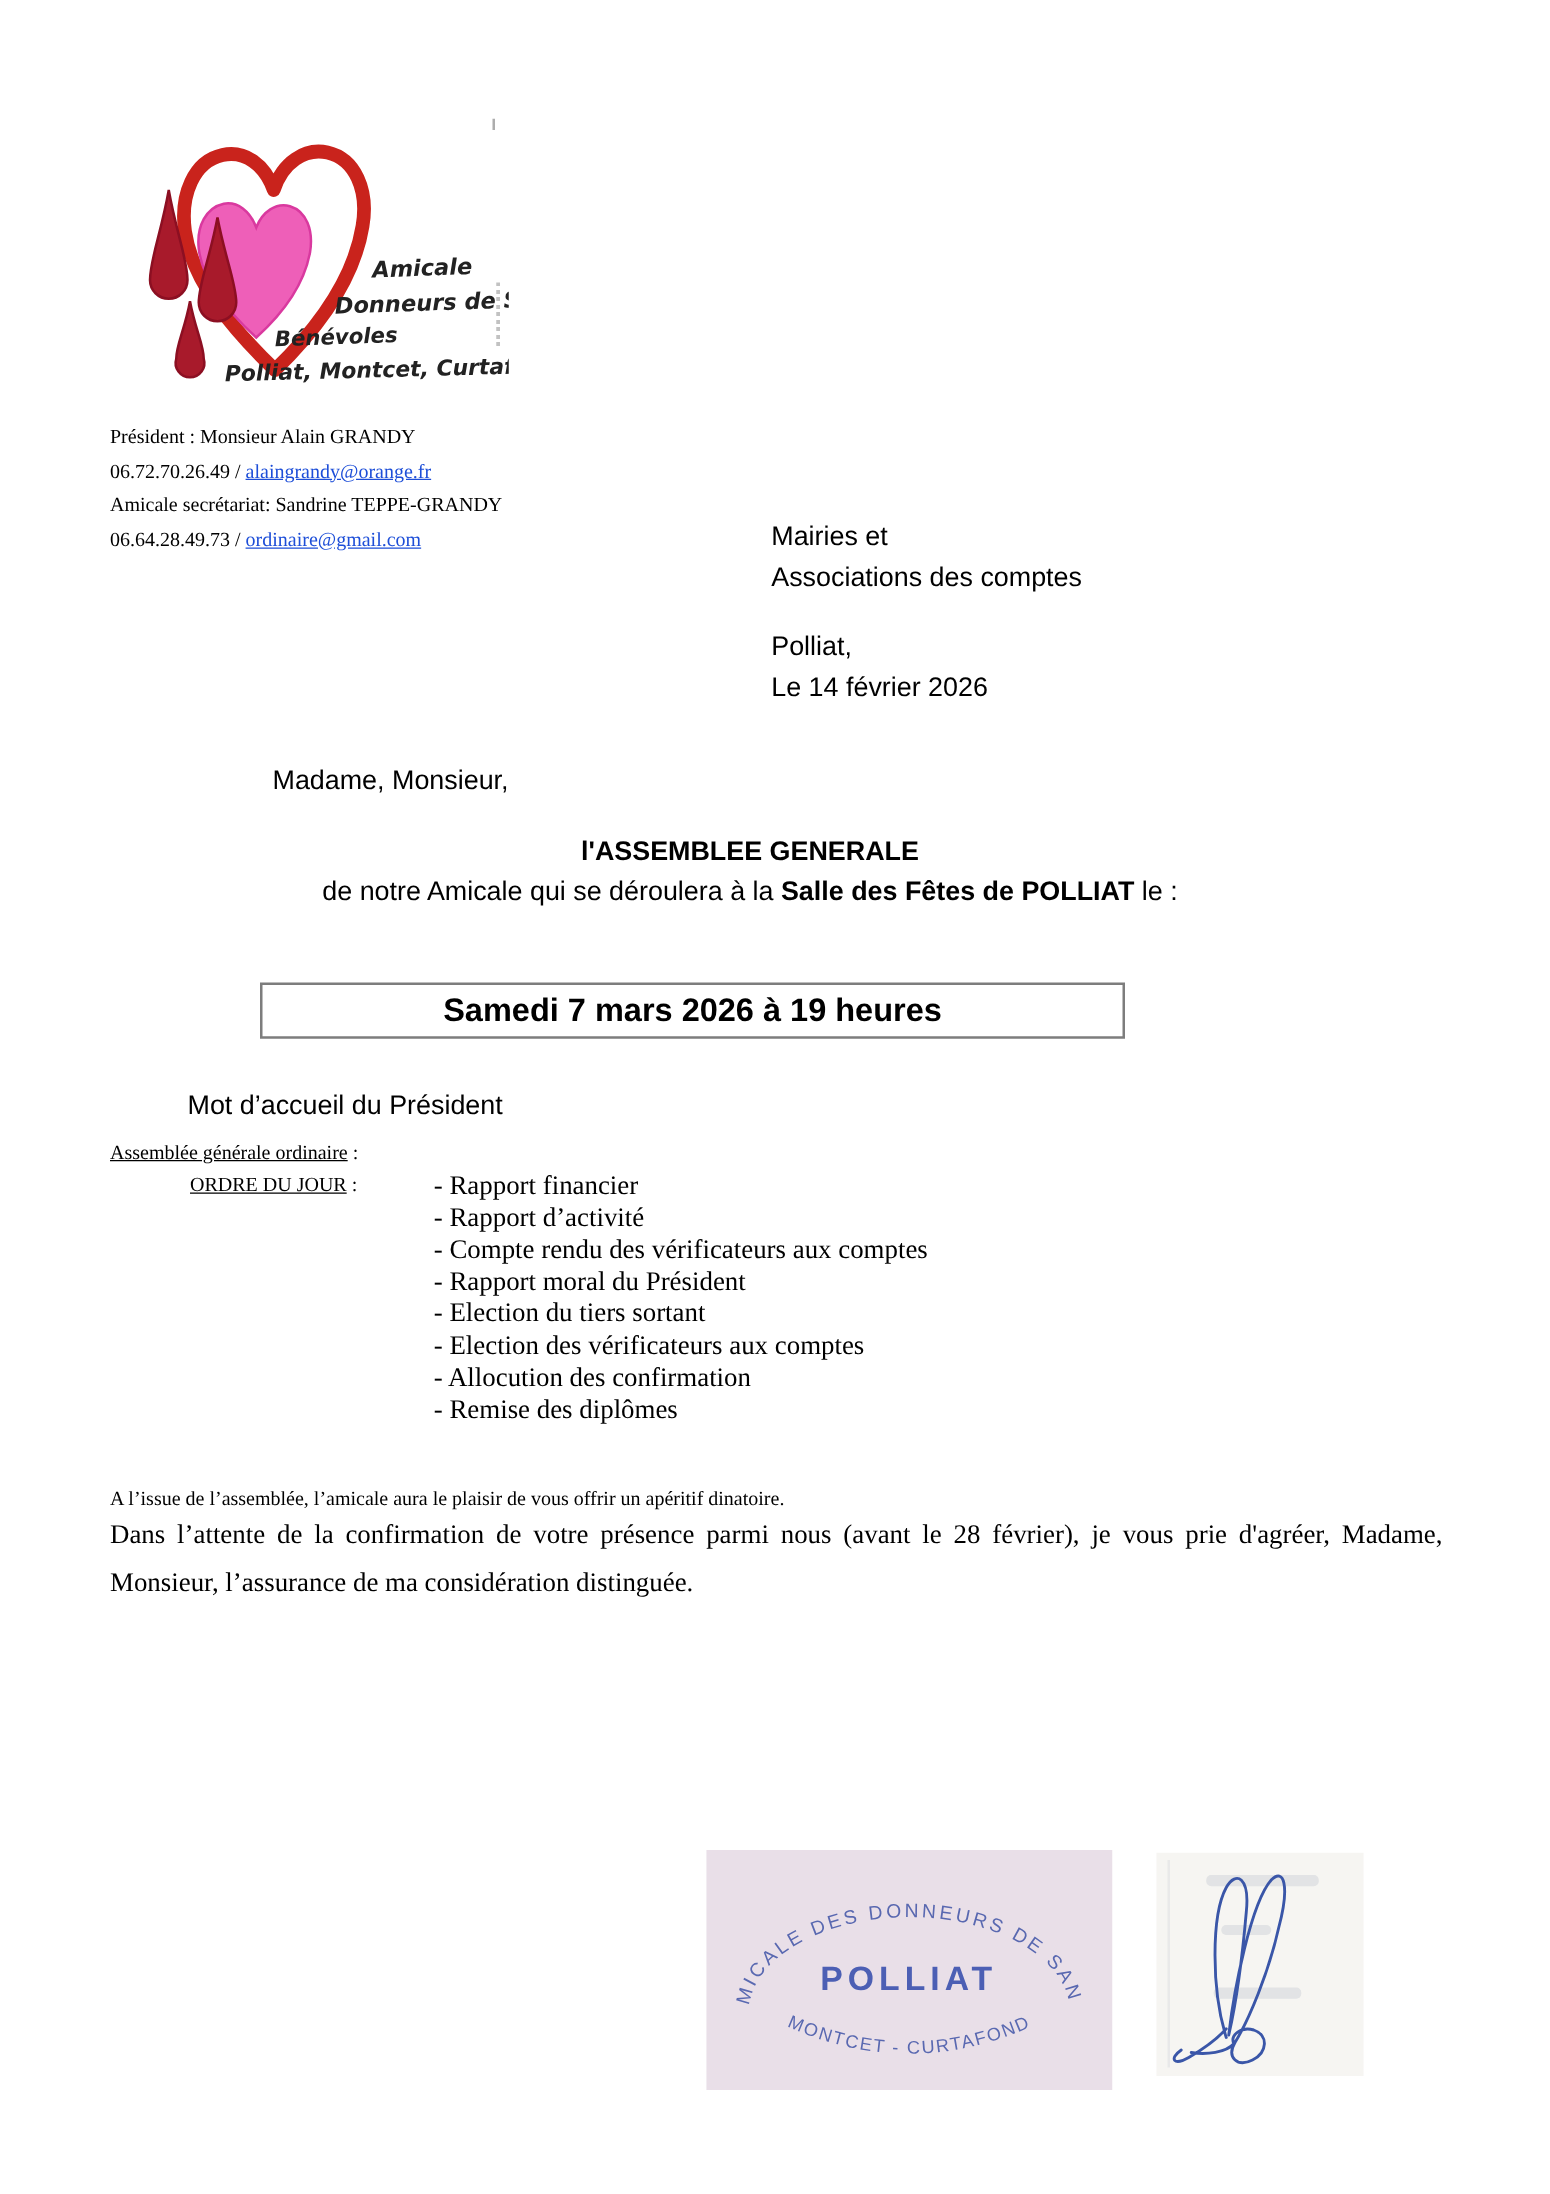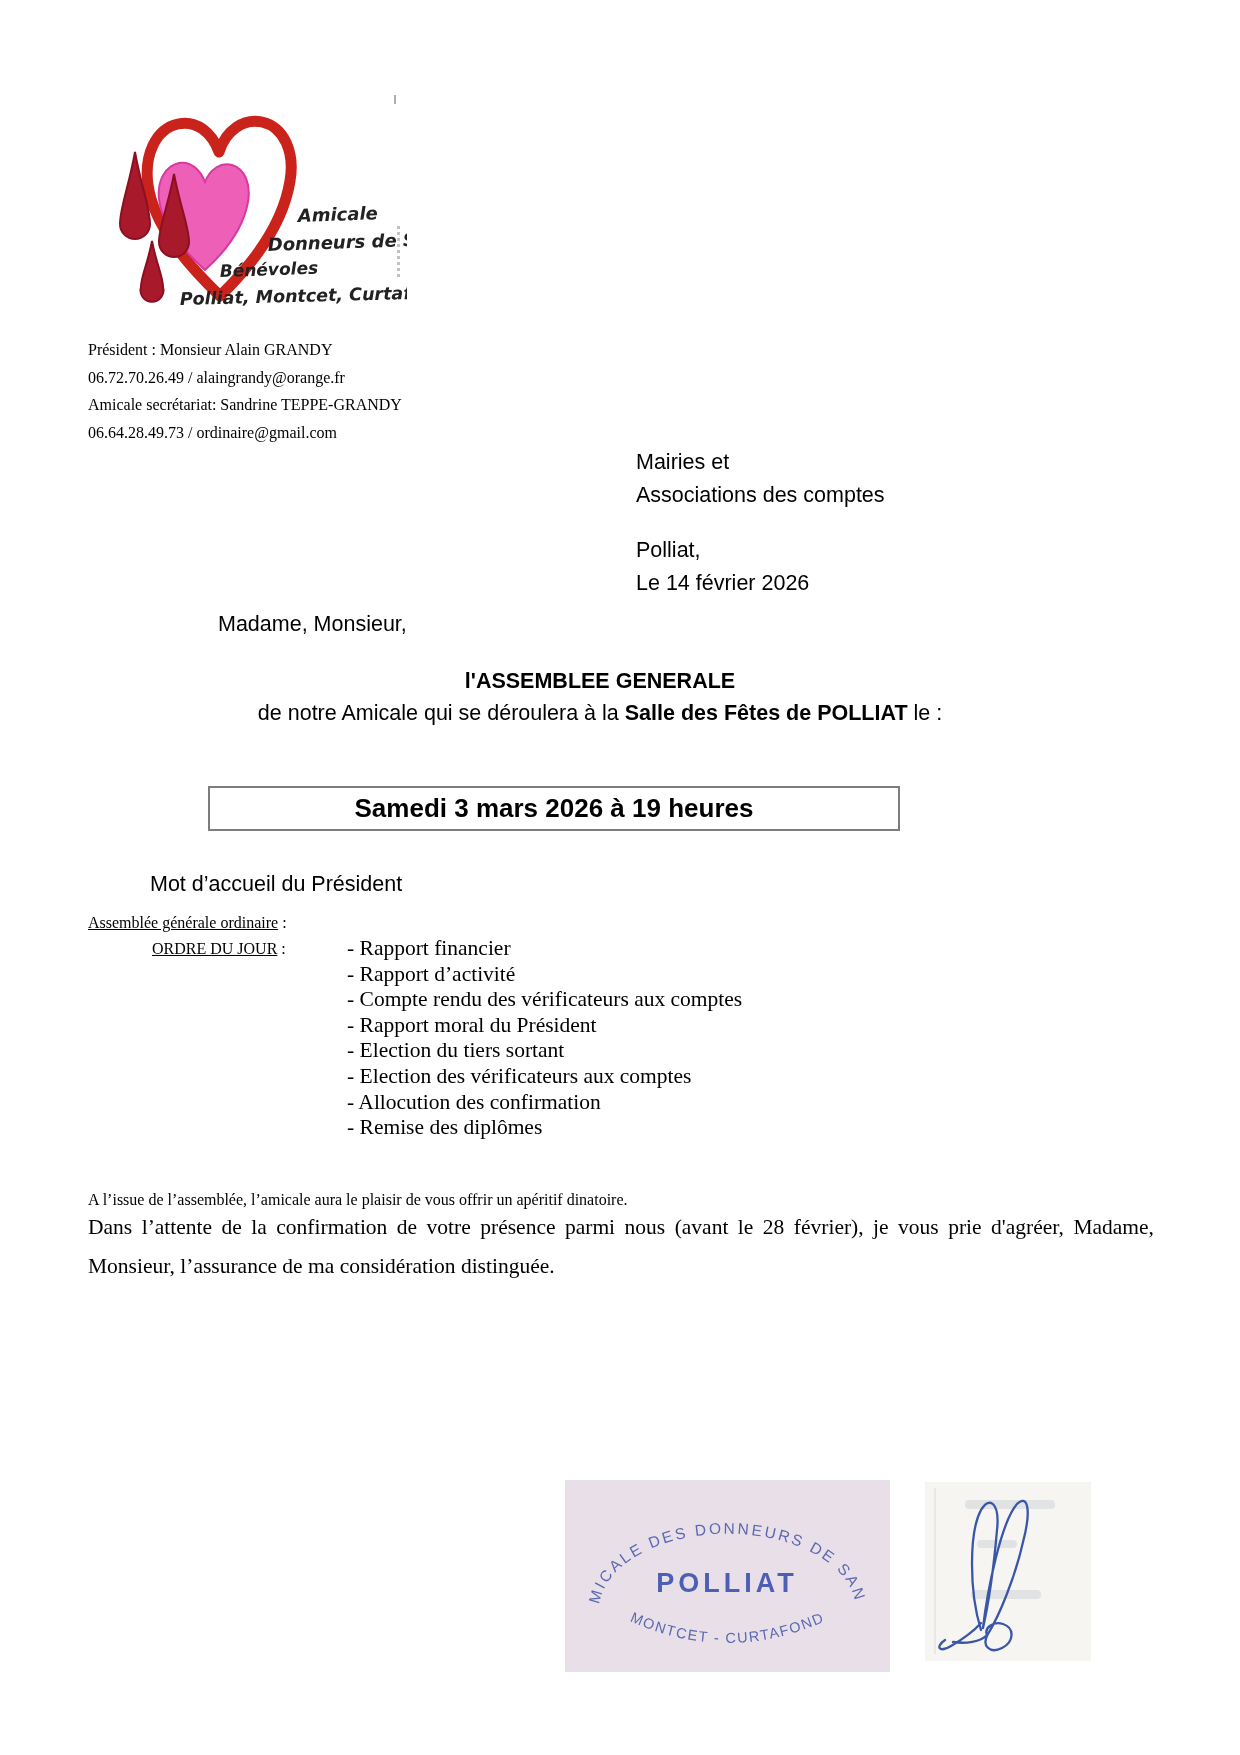--- a/index.html
+++ b/index.html
@@ -1,21 +1,21 @@
 <!DOCTYPE html>
 <html><head>
 <meta charset="utf-8">
 <style>
   html,body{margin:0;padding:0;background:#ffffff;}
   .page{position:relative;width:1240px;height:1755px;background:#ffffff;overflow:hidden;
         font-family:"Liberation Serif",serif;color:#000;}
   .abs{position:absolute;}
   .serif{font-family:"Liberation Serif",serif;font-size:16px;line-height:27.5px;}
   .sans{font-family:"Liberation Sans",sans-serif;font-size:21.5px;line-height:32.5px;}
-  a.link{color:#000000;cursor:pointer;}
+  a.link{color:#1d4ed8;text-decoration:underline;cursor:pointer;}
   .uline{text-decoration:underline;text-align:right;}
   .b{font-weight:bold;}
   .center-block{left:120px;width:960px;text-align:center;}
   .event-box{left:208px;top:786px;width:688px;height:41px;border:2px solid #7d7d7d;
              display:flex;align-items:center;justify-content:center;
              font-family:"Liberation Sans",sans-serif;font-weight:bold;font-size:26px;}
   .agenda-list{list-style:none;margin:0;padding:0;font-size:21.5px;line-height:25.6px;}
   .closing-par{width:1066px;text-align:justify;line-height:39px;font-size:21.5px;}
   .artist-mark{width:3px;height:52px;opacity:.45;
      background:repeating-linear-gradient(180deg,#777 0 3px,transparent 3px 6px);}
@@ -60,39 +60,39 @@
     <div>Président : Monsieur Alain GRANDY</div>
     <div>
       <span>06.72.70.26.49</span><span> / </span><a class="link">alaingrandy@orange.fr</a>
     </div>
     <div>Amicale secrétariat: Sandrine TEPPE-GRANDY</div>
     <div>
       <span>06.64.28.49.73</span><span> / </span><a class="link">ordinaire@gmail.com</a>
     </div>
   </div>
 
-  <div class="abs sans" style="left:636px;top:413px;margin-top:33px;">
+  <div class="abs sans" style="left:617px;top:413px;">
     <div>Mairies et</div>
     <div>Associations des comptes</div>
     <div style="height:23px;"></div>
     <div>Polliat,</div>
     <div>Le 14 février 2026</div>
   </div>
 
   <div class="abs sans" style="left:218px;top:608px;">Madame, Monsieur,</div>
 
   <div class="abs sans center-block" style="top:666px;line-height:31.5px;">
     <div class="b">l'ASSEMBLEE GENERALE</div>
     <div>
       <span>de notre Amicale qui se déroulera à la </span><span class="b">Salle des Fêtes de POLLIAT</span><span> le :</span>
     </div>
   </div>
 
   <div class="abs event-box">
-    <span>Samedi 3 mars 2026 à 19 heures</span>
+    <span>Samedi 7 mars 2026 à 19 heures</span>
   </div>
 
   <div class="abs sans" style="left:150px;top:868px;">Mot d’accueil du Président</div>
 
   <div class="abs serif" style="left:88px;top:909px;">
     <span class="uline">Assemblée générale ordinaire</span><span> :</span>
   </div>
   <div class="abs serif" style="left:152px;top:935px;">
     <span class="uline">ORDRE DU JOUR</span><span> :</span>
   </div>

